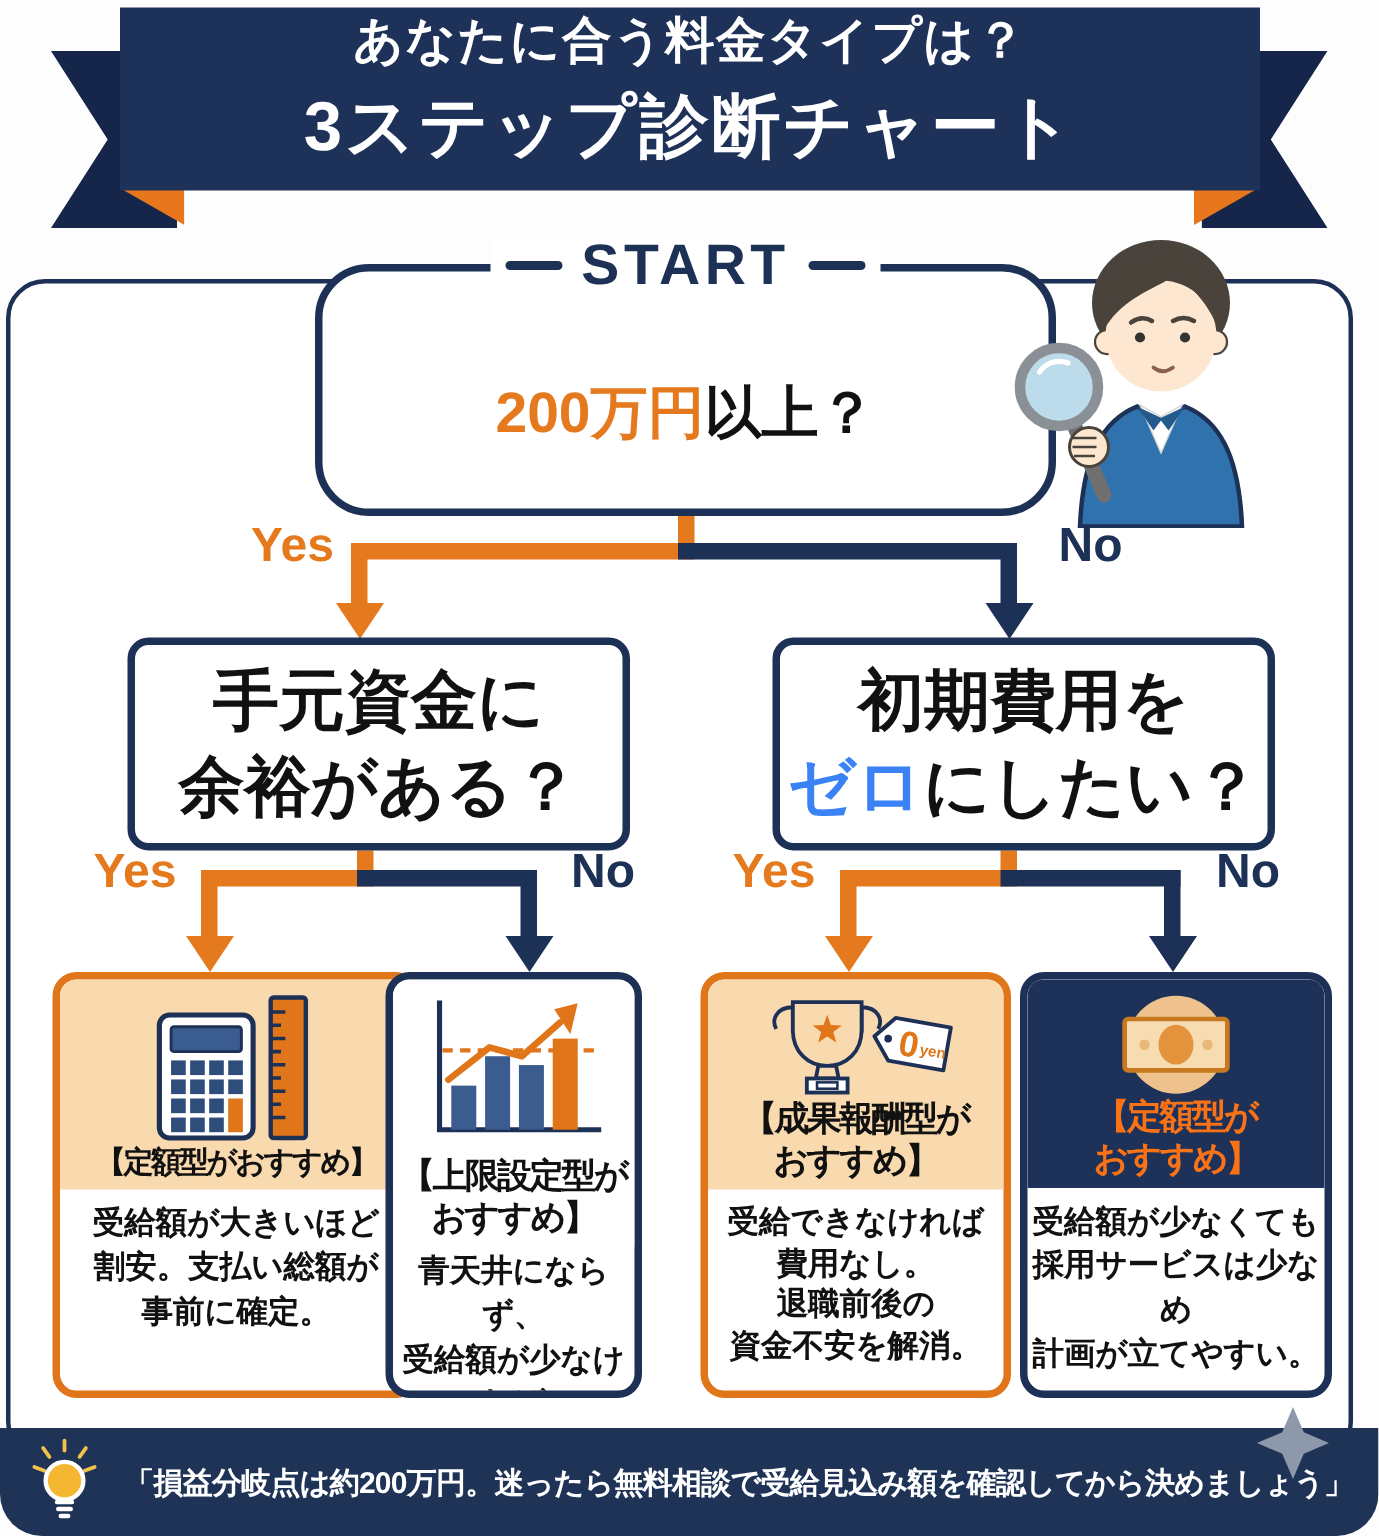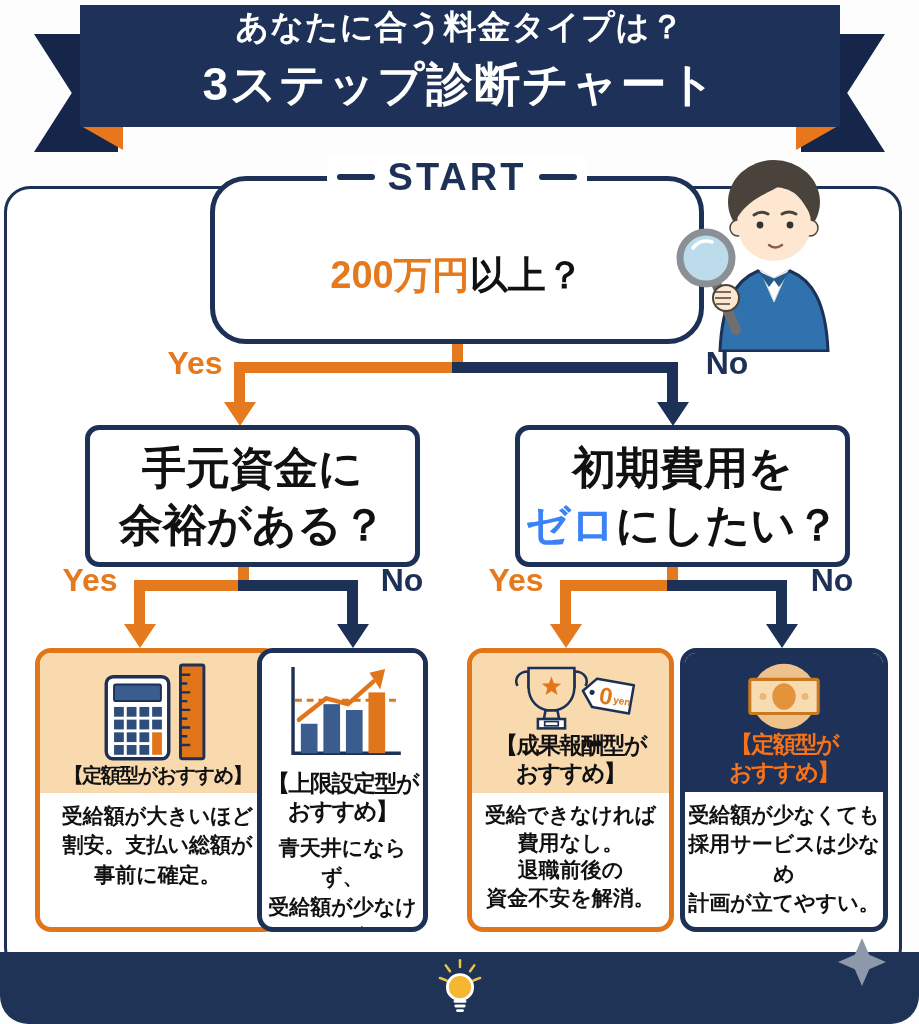--- a/index.html
+++ b/index.html
@@ -317,17 +317,18 @@
     <g stroke="#f0c24a" stroke-width="3" stroke-linecap="round">
       <path d="M30 4 V12"></path>
         <path d="M13 10 L18 17"></path>
         <path d="M47 10 L42 17"></path>
       <path d="M6 25 L14 28"></path>
         <path d="M54 25 L46 28"></path>
     </g>
     <circle cx="30" cy="36" r="15" fill="#f5b731" stroke="#fff" stroke-width="3.5"></circle>
     <path d="M24 53 h12 M25 58.5 h10 M27 64 h6" stroke="#fff" stroke-width="3.5" stroke-linecap="round"></path>
   </svg>
+  <div class="footer-text">「損益分岐点は約200万円。迷ったら無料相談で受給見込み額を確認してから決めましょう」</div>
 </div>
 
 <svg class="abs sparkle" width="48" height="48" viewBox="0 0 40 40">
   <path d="M20 0 L26 14 L40 20 L26 26 L20 40 L14 26 L0 20 L14 14 Z" fill="#8d99aa"></path>
 </svg>
 
 </body></html>

